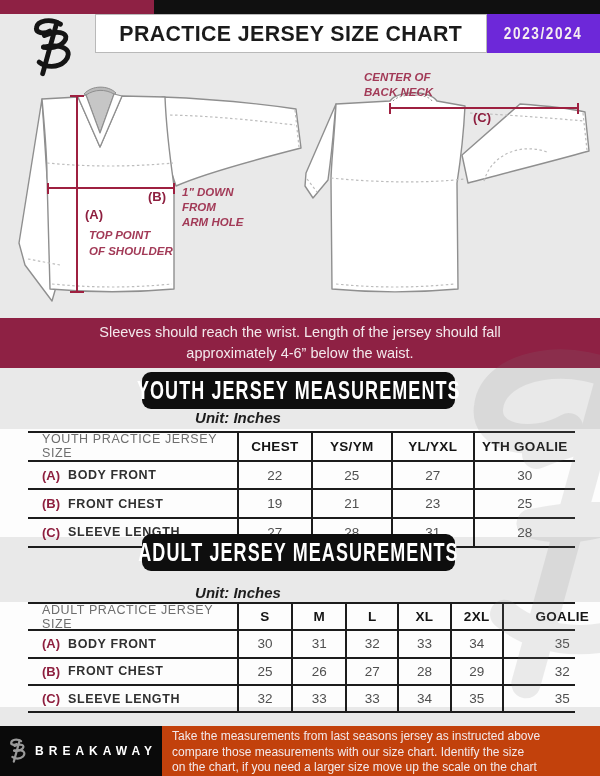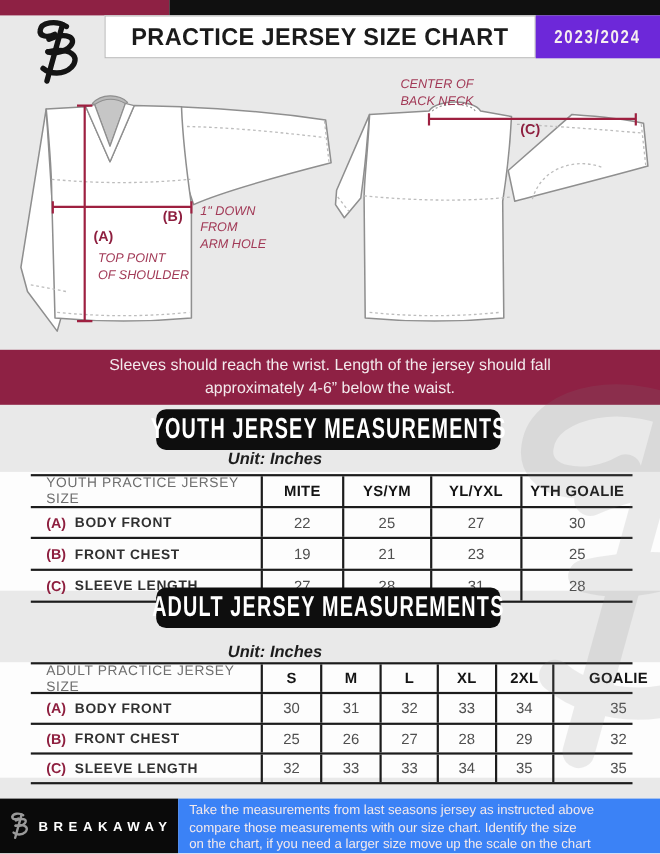--- a/index.html
+++ b/index.html
@@ -24,21 +24,21 @@
   .season-box{
     position:absolute; left:487px; top:14px; width:113px; height:39px;
     background:#6d28d9; display:flex; align-items:center; justify-content:center;
   }
   .season-box span{
     font-size:17px; font-weight:700; color:#f6edf0; letter-spacing:2px;
     display:inline-block; transform:scaleX(.8); white-space:nowrap;
   }
   
   .diagram-svg{position:absolute; left:0; top:53px; width:600px; height:265px; z-index:1;}
-  .anno{position:absolute; z-index:2; color:#a23a57; font-style:italic; font-weight:400;
+  .anno{position:absolute; z-index:2; color:#a23a57; font-style:italic; font-weight:700;
         font-size:11.5px; line-height:15px; white-space:pre-line;}
   .anno.key{color:#8e1f3f; font-style:normal; font-weight:800; font-size:13px;}
   #anno-backneck{left:364px; top:70px;}
   #anno-c{left:473px; top:110px;}
   #anno-b{left:148px; top:189px;}
   #anno-b-cap{left:182px; top:185px;}
   #anno-a{left:85px; top:207px;}
   #anno-a-cap{left:89px; top:227px; line-height:16px;}
   
   .notice{
@@ -50,21 +50,21 @@
   .banner{
     position:absolute; left:142px; width:313px; height:37px; background:#0e0e0e;
     border-radius:9px; display:flex; align-items:center; justify-content:center; z-index:3;
   }
   .banner span{
     color:#ffffff; font-weight:700; font-size:25px; letter-spacing:1.5px;
     display:inline-block; transform:scale(.72,1.05); white-space:nowrap;
   }
   #youth-banner{top:372px;text-align:right;} #adult-banner{top:534px;}
   .unit{
-    position:absolute; left:12px; width:476px; text-align:center; z-index:3;
+    position:absolute; left:0; width:476px; text-align:center; z-index:3;
     font-style:italic; font-weight:600; font-size:15px; color:#1d1d1d;
   }
   #youth-unit{top:409px;} #adult-unit{top:584px;}
   
   .table-band{position:absolute; left:0; width:600px; background:#fdfdfd; z-index:0;}
   #youth-band{top:429px; height:108px;} #adult-band{top:602px; height:105px;}
   .size-table{
     position:absolute; left:28px; width:547px; z-index:2;
     border-top:2px solid #1c1c1c; border-bottom:2px solid #1c1c1c; box-sizing:border-box;
   }
@@ -86,21 +86,21 @@
   .watermark{position:absolute; left:398px; top:338px; width:320px; height:382px;
              opacity:.14; z-index:4; pointer-events:none;}
   
   .footer-black{
     position:absolute; left:0; top:726px; width:162px; height:50px; background:#0a0a0a;
     display:flex; align-items:center; justify-content:center; gap:8px; z-index:5;
   }
   .footer-logo{width:22px; height:26px;}
   .footer-brand{color:#ffffff; font-size:12px; font-weight:700; letter-spacing:5px;}
   .footer-maroon{
-    position:absolute; left:162px; top:726px; width:438px; height:50px; background:#3b82f6;
+    position:absolute; left:162px; top:726px; width:438px; height:50px; background:#c2410c;
     box-sizing:border-box; padding:3px 6px 0 10px; z-index:5;
     color:#f3e9ec; font-size:12px; line-height:15.5px; white-space:pre-line;
   }
 </style>
 </head>
 <body>
 
 <div id="page">
 
   <div class="strip maroon"></div>
@@ -185,21 +185,21 @@
 
   <div class="banner" id="youth-banner">
     <span>YOUTH JERSEY MEASUREMENTS</span>
   </div>
   <div class="unit" id="youth-unit">Unit: Inches</div>
   <div class="table-band" id="youth-band"></div>
 
   <div class="size-table" id="youth-table">
     <div class="t-row">
       <div class="t-cell first t-head yt-c0">YOUTH PRACTICE JERSEY SIZE</div>
-      <div class="t-cell t-size yt-c1">MITE</div>
+      <div class="t-cell t-size yt-c1">CHEST</div>
       <div class="t-cell t-size yt-c2">YS/YM</div>
       <div class="t-cell t-size yt-c3">YL/YXL</div>
       <div class="t-cell t-size yt-c4">YTH GOALIE</div>
     </div>
     <div class="t-row">
       <div class="t-cell first yt-c0">
         <span class="t-key">(A)</span>
         <span class="t-label">BODY FRONT</span>
       </div>
       <div class="t-cell yt-c1">22</div>

